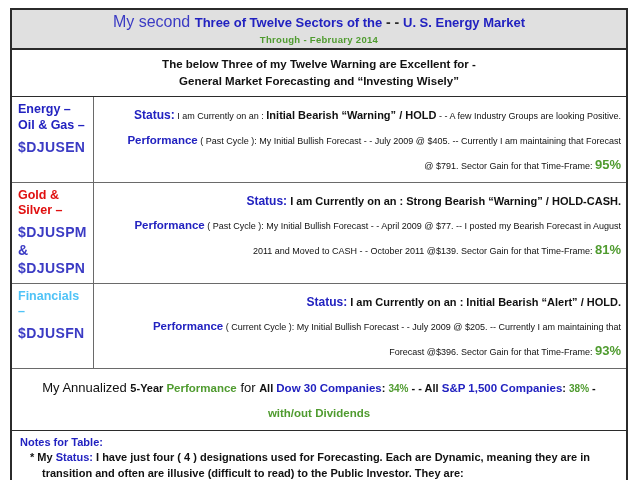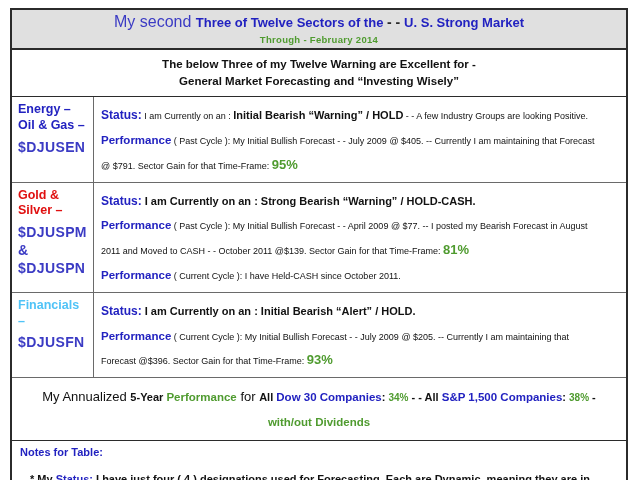--- a/index.html
+++ b/index.html
@@ -100,20 +100,21 @@
     color: #3b3bc4;
     letter-spacing: .4px;
     margin-top: 4px;
     line-height: 1.3;
   }
 
   .sector-body-cell {
     flex: 1;
     padding: 5px 5px 5px 7px;
     box-sizing: border-box;
+    text-align: right;
   }
   .line {
     line-height: 1.55;
     color: #111;
   }
 
   .lbl-status {
     color: #2222c0;
     font-weight: bold;
     font-size: 12px;
@@ -154,39 +155,39 @@
   
   .notes-band {
     padding: 5px 8px 8px 8px;
     min-height: 118px;
     box-sizing: border-box;
   }
   .notes-head {
     color: #2222c0;
     font-weight: bold;
     font-size: 11px;
-    margin-bottom: 14px;
+    margin-bottom: 2px;
   }
   .note-para {
     font-size: 11px;
     color: #111;
     font-weight: bold;
     line-height: 1.45;
   }
   .note-indent { padding-left: 22px; text-indent: -12px; }
   .kw-blue { color: #2222c0; font-weight: bold; }
 </style>
 </head>
 <body>
 
 <div id="root">
   <div class="table-wrap">
 
     <div class="title-band">
-      <div class="title-line"><span class="t-light">My second </span><span class="t-bold">Three of Twelve Sectors of the </span><span class="t-dash">- - </span><span class="t-bold">U. S. Strong Market</span></div>
+      <div class="title-line"><span class="t-light">My second </span><span class="t-bold">Three of Twelve Sectors of the </span><span class="t-dash">- - </span><span class="t-bold">U. S. Energy Market</span></div>
       <div class="subtitle">Through - February  2014</div>
     </div>
 
     <div class="intro-band">
       <div>The below Three of my Twelve Warning are Excellent for -</div>
       <div>General Market Forecasting and “Investing Wisely”</div>
     </div>
 
     <div class="sector-row">
       <div class="sector-name-cell">
@@ -208,21 +209,20 @@
         <div class="sector-title" id="s1-color" style="color: rgb(224, 16, 16);">
           <div>Gold &amp;</div>
           <div>Silver –</div>
         </div>
         <div class="sector-ticker">$DJUSPM &amp; $DJUSPN</div>
       </div>
       <div class="sector-body-cell">
         <div class="line"><span class="lbl-status">Status:</span><span class="md-bold"> I am Currently on an :  </span><span class="md-bold">Strong Bearish “Warning”  /   HOLD-CASH.</span></div>
         <div class="line"><span class="lbl-perf">Performance</span><span class="sm"> ( Past Cycle ):  My Initial Bullish Forecast  - -   April 2009 @ $77. --  I posted my Bearish Forecast in August</span></div>
         <div class="line"><span class="sm">2011 and Moved to CASH - - October 2011 @$139.   Sector Gain for that Time-Frame:  </span><span class="pct">81%</span></div>
-        <div class="line"><span class="lbl-perf">Performance</span><span class="sm"> ( Current Cycle ):  I have Held-CASH since October 2011.</span></div>
       </div>
     </div>
 
     <div class="sector-row">
       <div class="sector-name-cell">
         <div class="sector-title" id="s2-color" style="color: rgb(79, 195, 247);">
           <div>Financials</div>
           <div>–</div>
         </div>
         <div class="sector-ticker">$DJUSFN</div>

